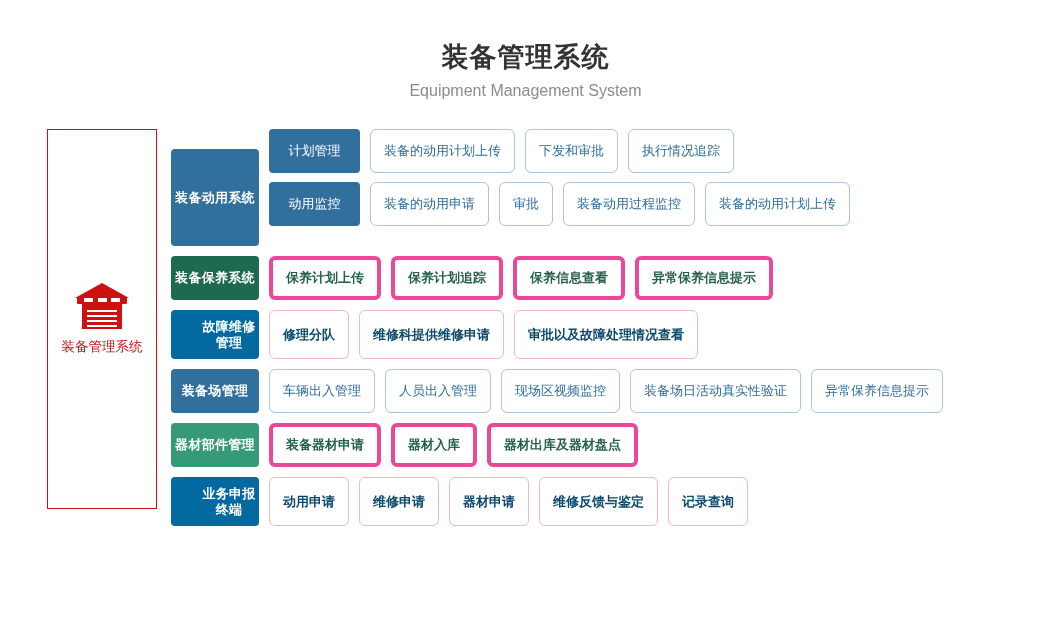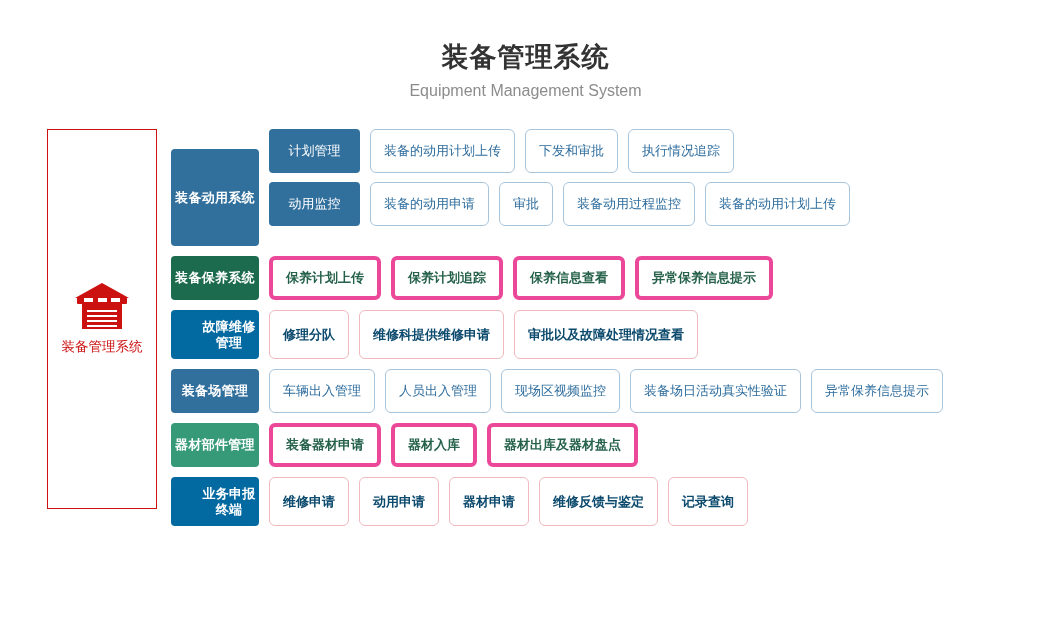--- a/index.html
+++ b/index.html
@@ -306,22 +306,22 @@
             <div class="card green">器材出库及器材盘点</div>
           </div>
         </div>
       </div>
     </div>
     <div class="band single tall">
       <div class="cat red">业务申报终端</div>
       <div class="band-rows">
         <div class="subrow">
           <div class="cards">
+            <div class="card red">动用申请</div>
             <div class="card red">维修申请</div>
-            <div class="card red">动用申请</div>
             <div class="card red">器材申请</div>
             <div class="card red">维修反馈与鉴定</div>
             <div class="card red">记录查询</div>
           </div>
         </div>
       </div>
     </div>
   </div>
 
 </body></html>

